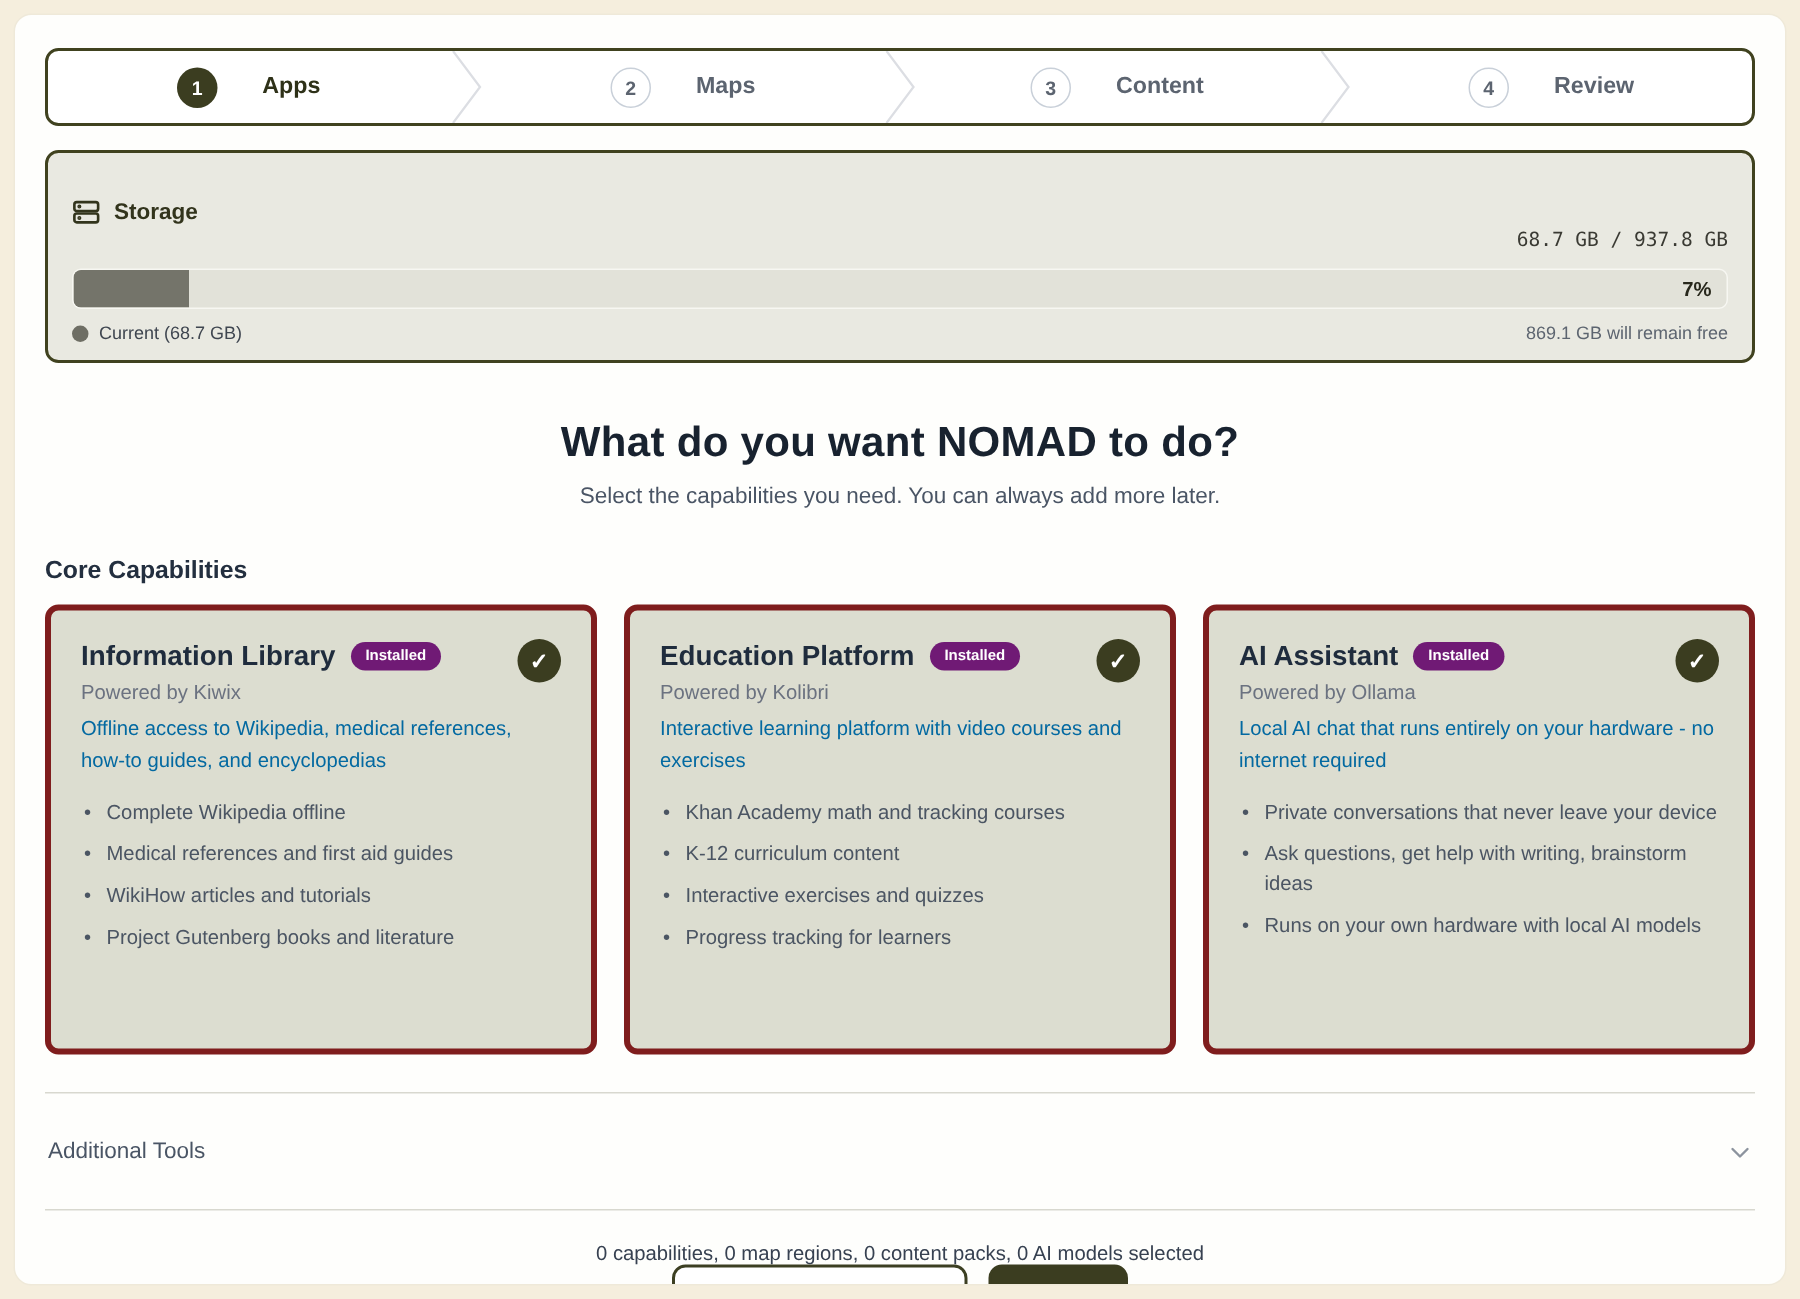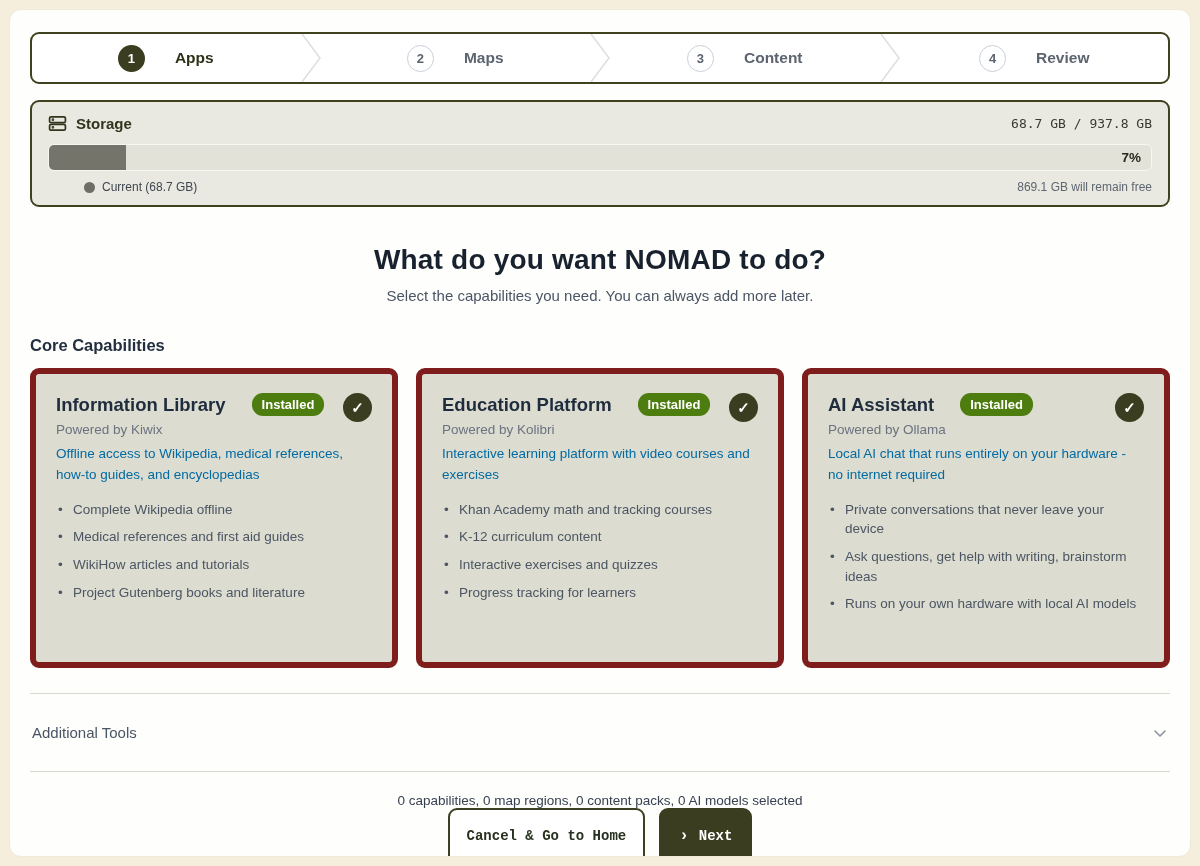--- a/index.html
+++ b/index.html
@@ -52,27 +52,27 @@
 
   
   .storage-panel {
     margin-top: 16px;
     background: #e9e9e1;
     border: 2px solid #40421f;
     border-radius: 9px;
     padding: 12px 16px 11px 16px;
   }
   .storage-head {
-    display: flex; align-items: center; justify-content: space-between; gap: 48px;
+    display: flex; justify-content: space-between; gap: 48px;
   }
   .storage-title-wrap { display: flex; align-items: center; gap: 9px; }
   .storage-title { font-size: 15px; font-weight: bold; color: #32341c; }
   .storage-usage {
     font-family: "DejaVu Sans Mono", monospace;
-    font-size: 13px; color: #3a3a33;
+    font-size: 13px; color: #3a3a33; margin-top: 39px;
   }
   .storage-bar {
     margin-top: 11px;
     height: 27px;
     background: #e2e2d9;
     border: 1px solid #f7f7f2;
     border-radius: 6px;
     position: relative;
     overflow: hidden;
   }
@@ -83,55 +83,54 @@
   }
   .storage-pct {
     position: absolute; right: 10px; top: 0; bottom: 0;
     display: flex; align-items: center;
     font-size: 13.5px; font-weight: bold; color: #28281c;
   }
   .storage-legend {
     margin-top: 9px;
     display: flex; align-items: center; justify-content: space-between;
   }
-  .legend-left { display: flex; align-items: center; gap: 7px; margin-left: 36px; }
+  .legend-left { display: flex; align-items: center; gap: 7px; }
   .legend-dot { width: 11px; height: 11px; border-radius: 50%; background: #6e6e64; }
   .legend-text { font-size: 12px; color: #3f4650; }
   .legend-right { font-size: 12px; color: #5d6570; }
 
   
   .page-heading { text-align: center; margin-top: 37px; }
   .page-title { font-size: 28px; font-weight: bold; color: #18222f; letter-spacing: 0.2px; }
   .page-subtitle { margin-top: 11px; font-size: 15px; color: #4a5565; }
 
   
   .section-title { margin-top: 32px; font-size: 16.5px; font-weight: bold; color: #232f3f; }
   .cards {
     margin-top: 13px;
     display: grid;
     grid-template-columns: 1fr 1fr 1fr;
     gap: 18px;
   }
   .card {
     background: #dcddd0;
-    border: 6px solid #7f1d1d;
+    border: 4px solid #7f1d1d;
     border-radius: 9px;
     padding: 19px 20px;
     min-height: 300px;
     cursor: pointer;
   }
   .card-header { display: flex; justify-content: space-between; align-items: flex-start; }
   .card-title-row { display: flex; align-items: center; gap: 10px; flex-wrap: wrap; }
   .card-title { font-size: 18.5px; font-weight: bold; color: #1f2c3d; }
   .badge {
-    background: #4d7c0f; color: #ffffff;
-    font-size: 13px; font-weight: bold;
+    background: #701a75; color: #ffffff;
+    font-size: 10px; font-weight: bold;
     padding: 4px 10px; border-radius: 11px;
     white-space: nowrap;
-    margin-left: 16px;
   }
   .check-circle {
     flex: 0 0 auto;
     width: 29px; height: 29px; border-radius: 50%;
     background: #3b3d20;
     display: flex; align-items: center; justify-content: center;
     color: #ffffff; font-size: 15px; font-weight: bold;
   }
   .powered-by { margin-top: 6px; font-size: 13.5px; color: #6b7280; }
   .card-desc { margin-top: 7px; font-size: 13.5px; color: #0369a1; line-height: 1.55; }

